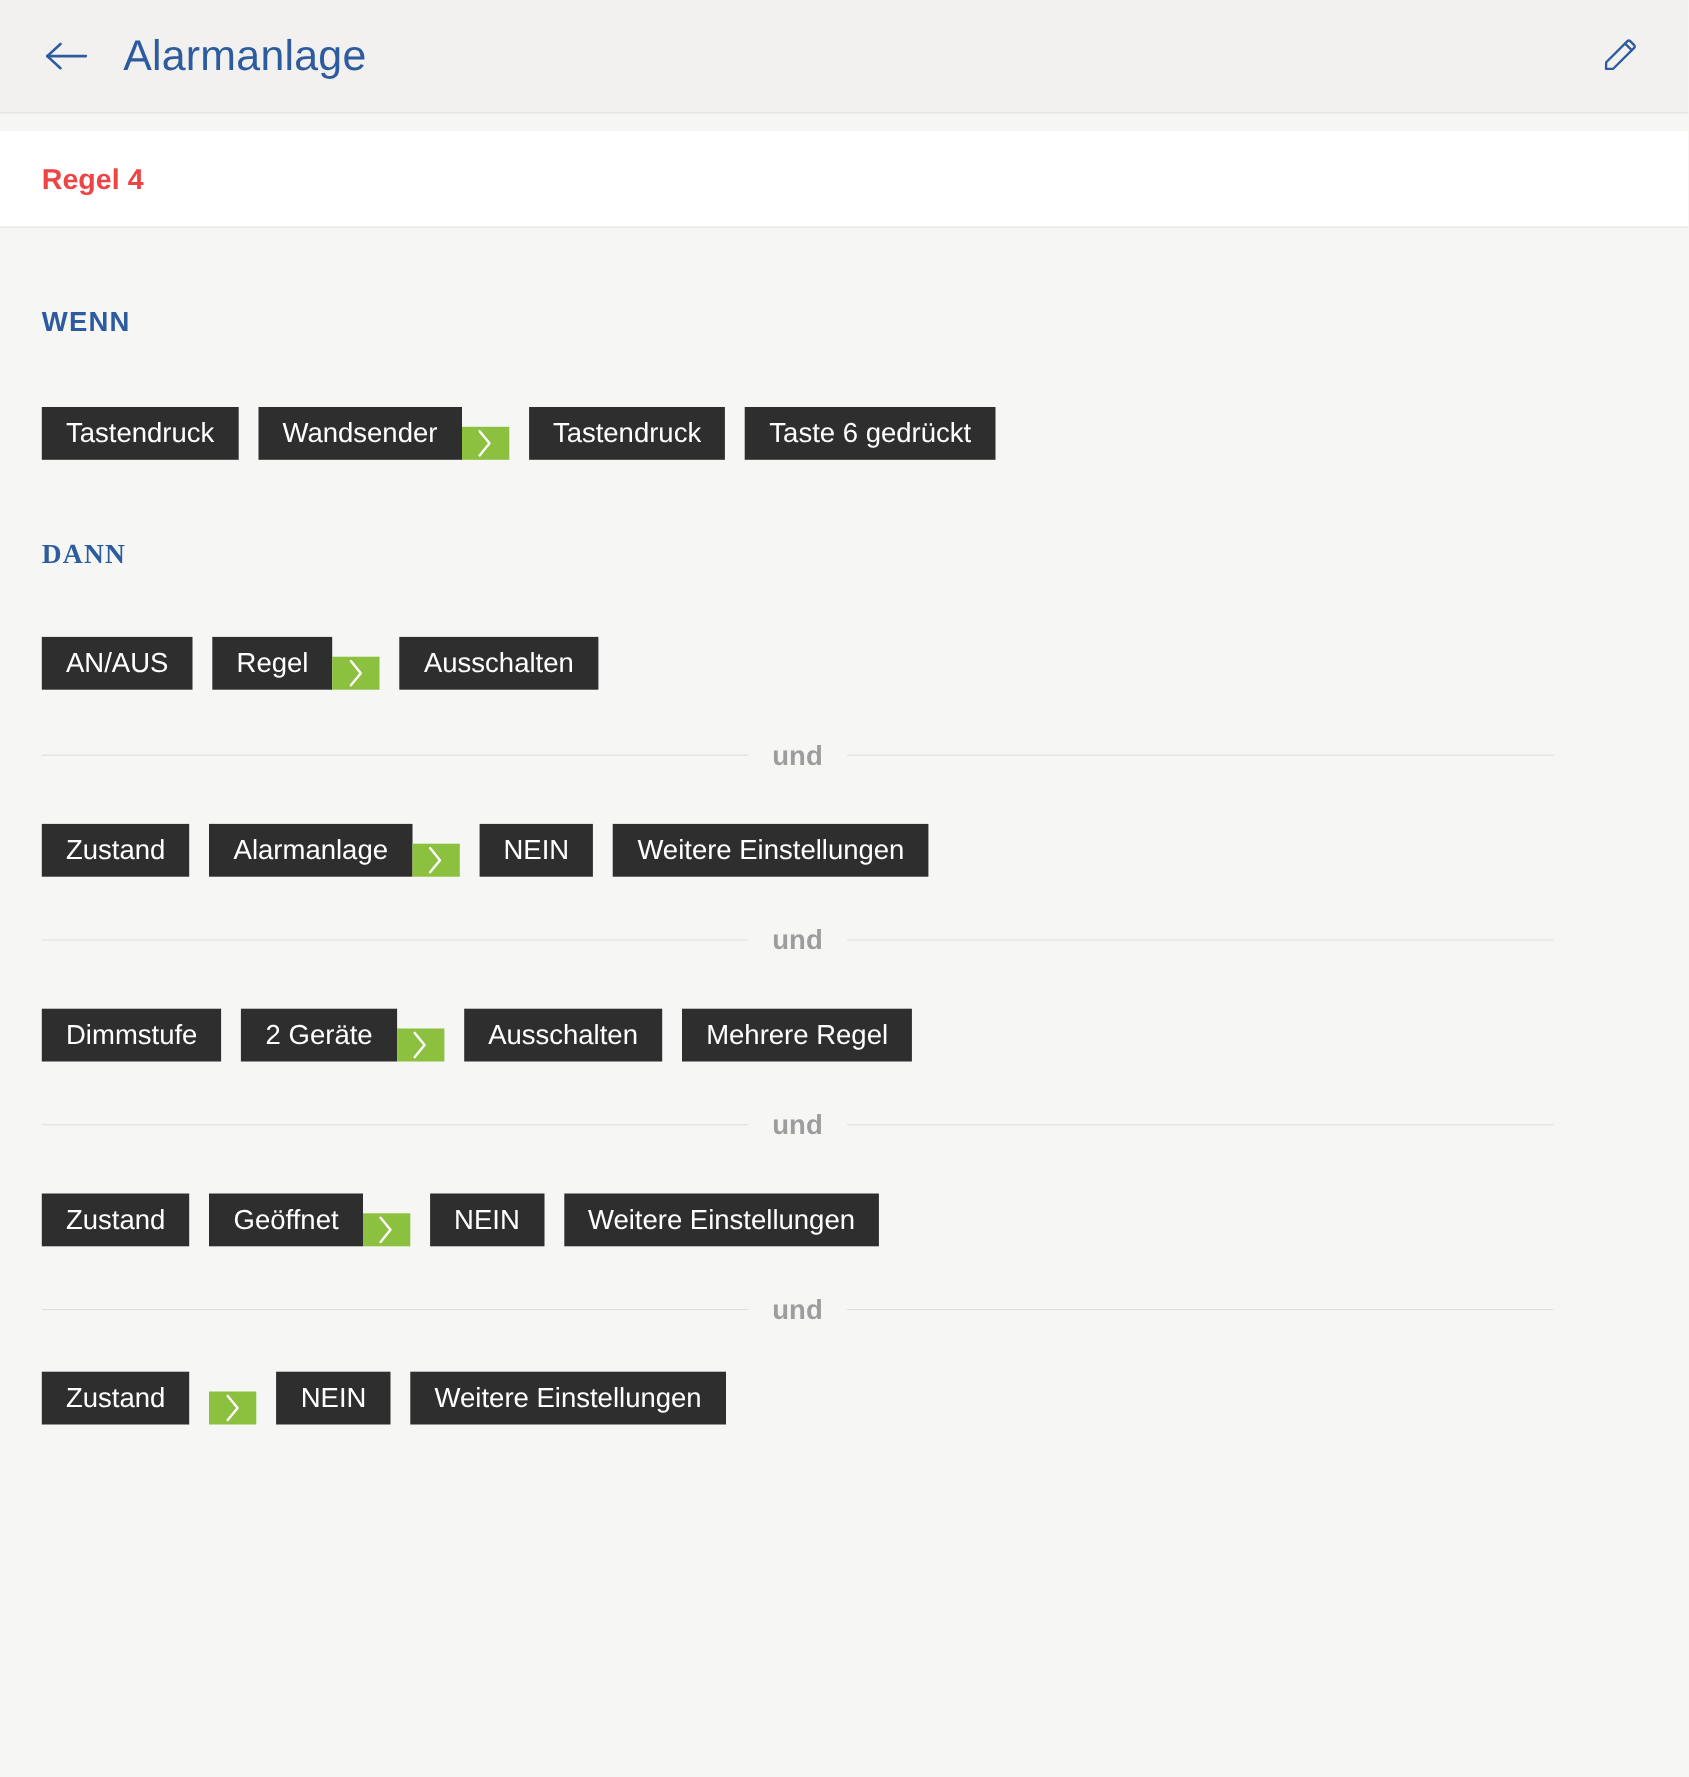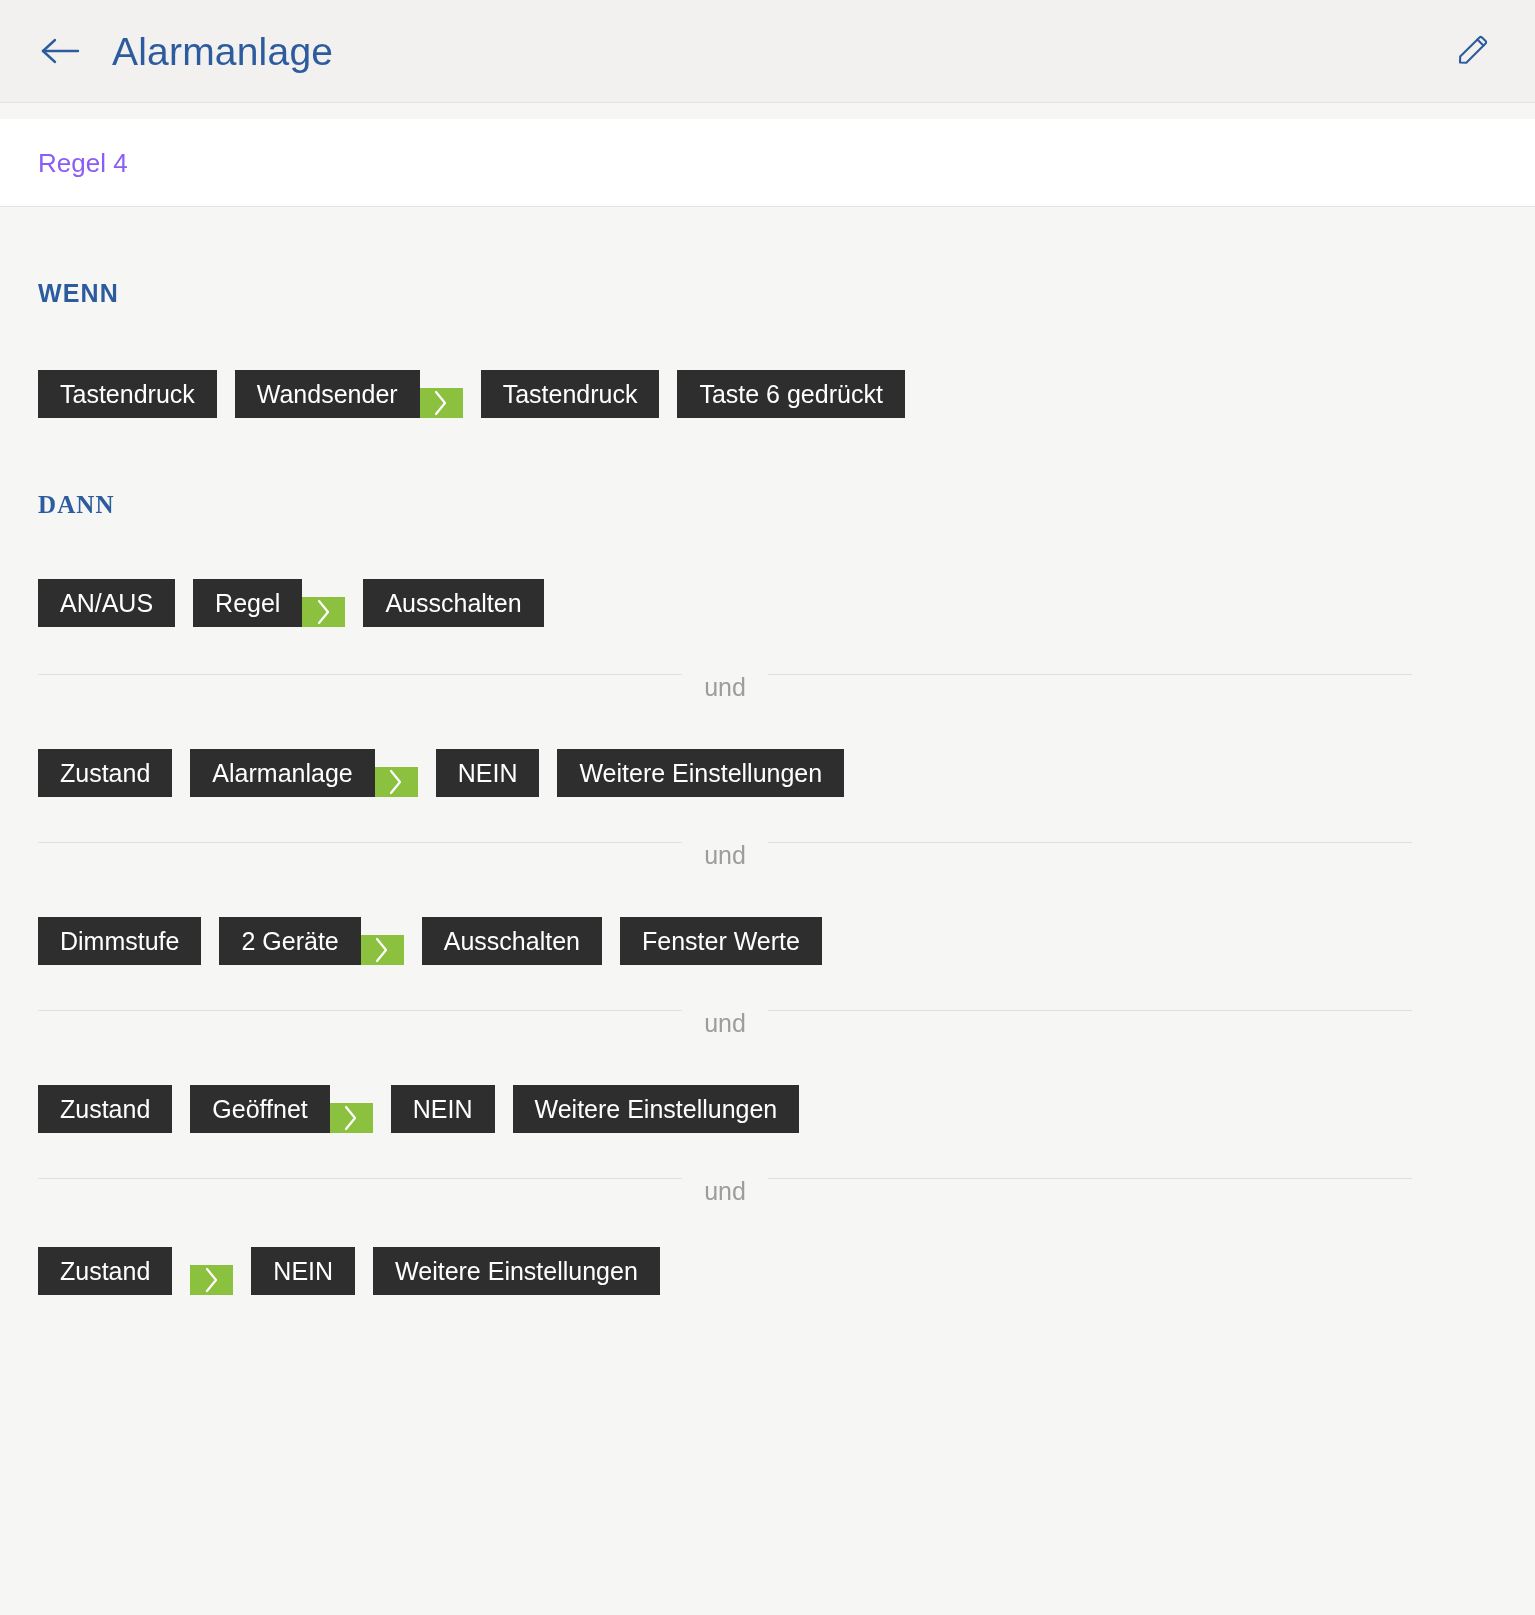--- a/index.html
+++ b/index.html
@@ -66,22 +66,22 @@
   .rule-name-row {
     height: 88px;
     background: #ffffff;
     border-bottom: 1px solid #e4e3e2;
     display: flex;
     align-items: center;
     padding-left: 38px;
   }
   .rule-name-text {
     font-size: 26px;
-    color: #8b5cf6;
-    font-weight: 400;
+    color: #ef4444;
+    font-weight: 700;
     line-height: 1;
   }
 
   
   .body-area {
     padding: 0 38px;
   }
 
   .section-label {
     font-size: 25px;
@@ -143,22 +143,23 @@
   
   .und-sep {
     display: flex;
     align-items: center;
     height: 1px;
     margin: 0;
     position: relative;
   }
   .und-wrap {
     display: flex;
-    align-items: flex-start;
+    align-items: center;
     width: 1374px;
+    font-weight: bold;
   }
   .und-line {
     flex: 1 1 auto;
     height: 1px;
     background: #e0dfde;
   }
   .und-text {
     color: #9d9d9d;
     font-size: 25px;
     line-height: 1;
@@ -280,21 +281,21 @@
     <div class="chip-group">
       <div class="chip">2 Geräte</div>
       <div class="chip-arrow">
         <svg width="18" height="30" viewBox="0 0 18 30" fill="none">
           <path d="M4 4 L13 15 L4 26" stroke="#ffffff" stroke-width="2.2" stroke-linecap="round" stroke-linejoin="round"></path>
         </svg>
       </div>
     </div>
 
     <div class="chip">Ausschalten</div>
-    <div class="chip">Fenster Werte</div>
+    <div class="chip">Mehrere Regel</div>
   </div>
 
   <div class="und-sep sep-rest">
     <div class="und-wrap">
       <div class="und-line"></div>
       <div class="und-text">und</div>
       <div class="und-line"></div>
     </div>
   </div>
 

